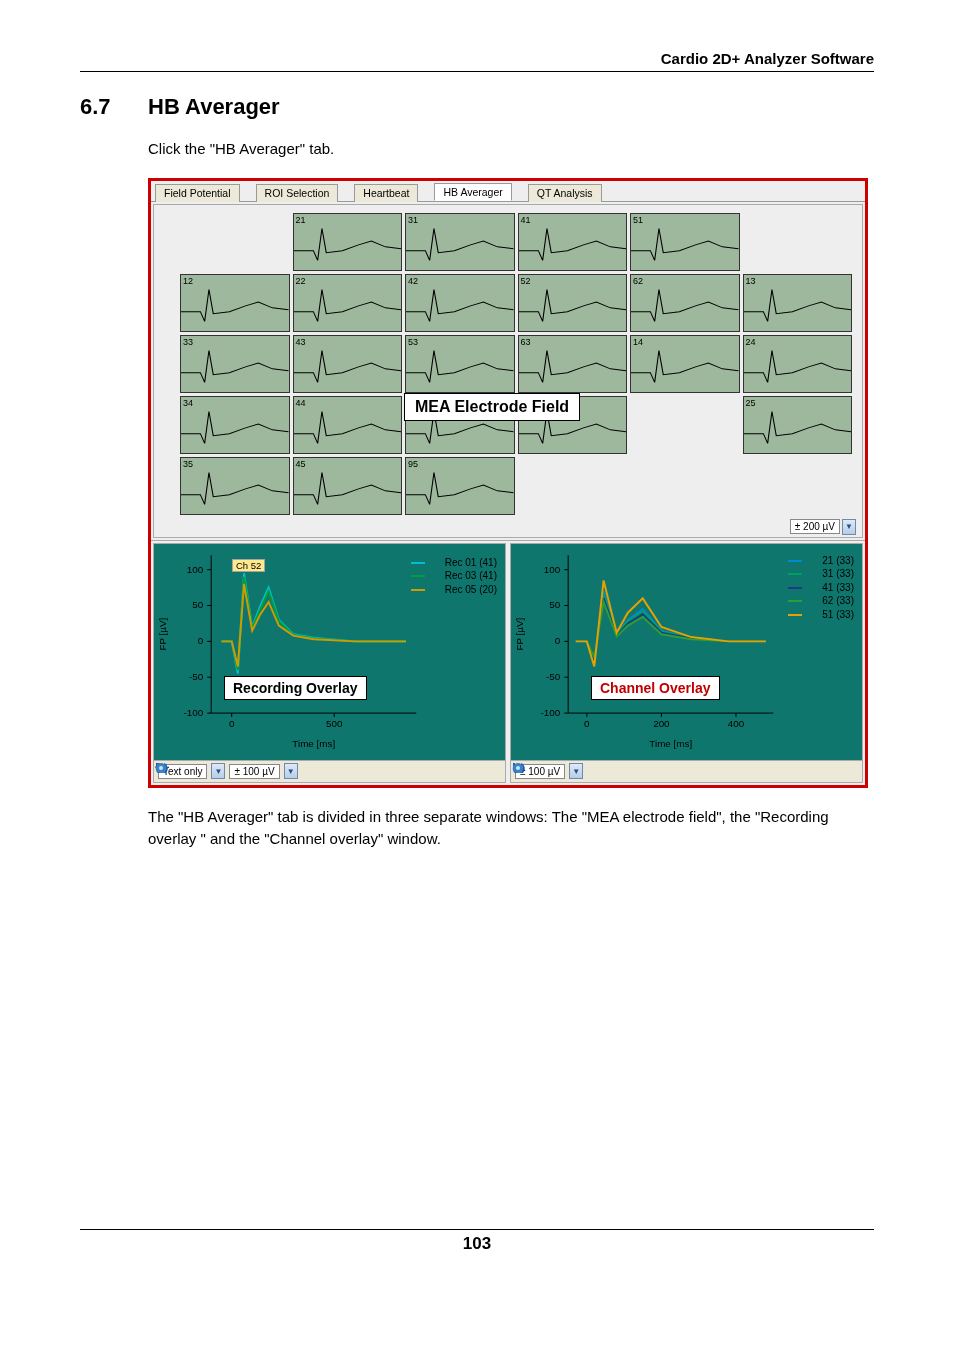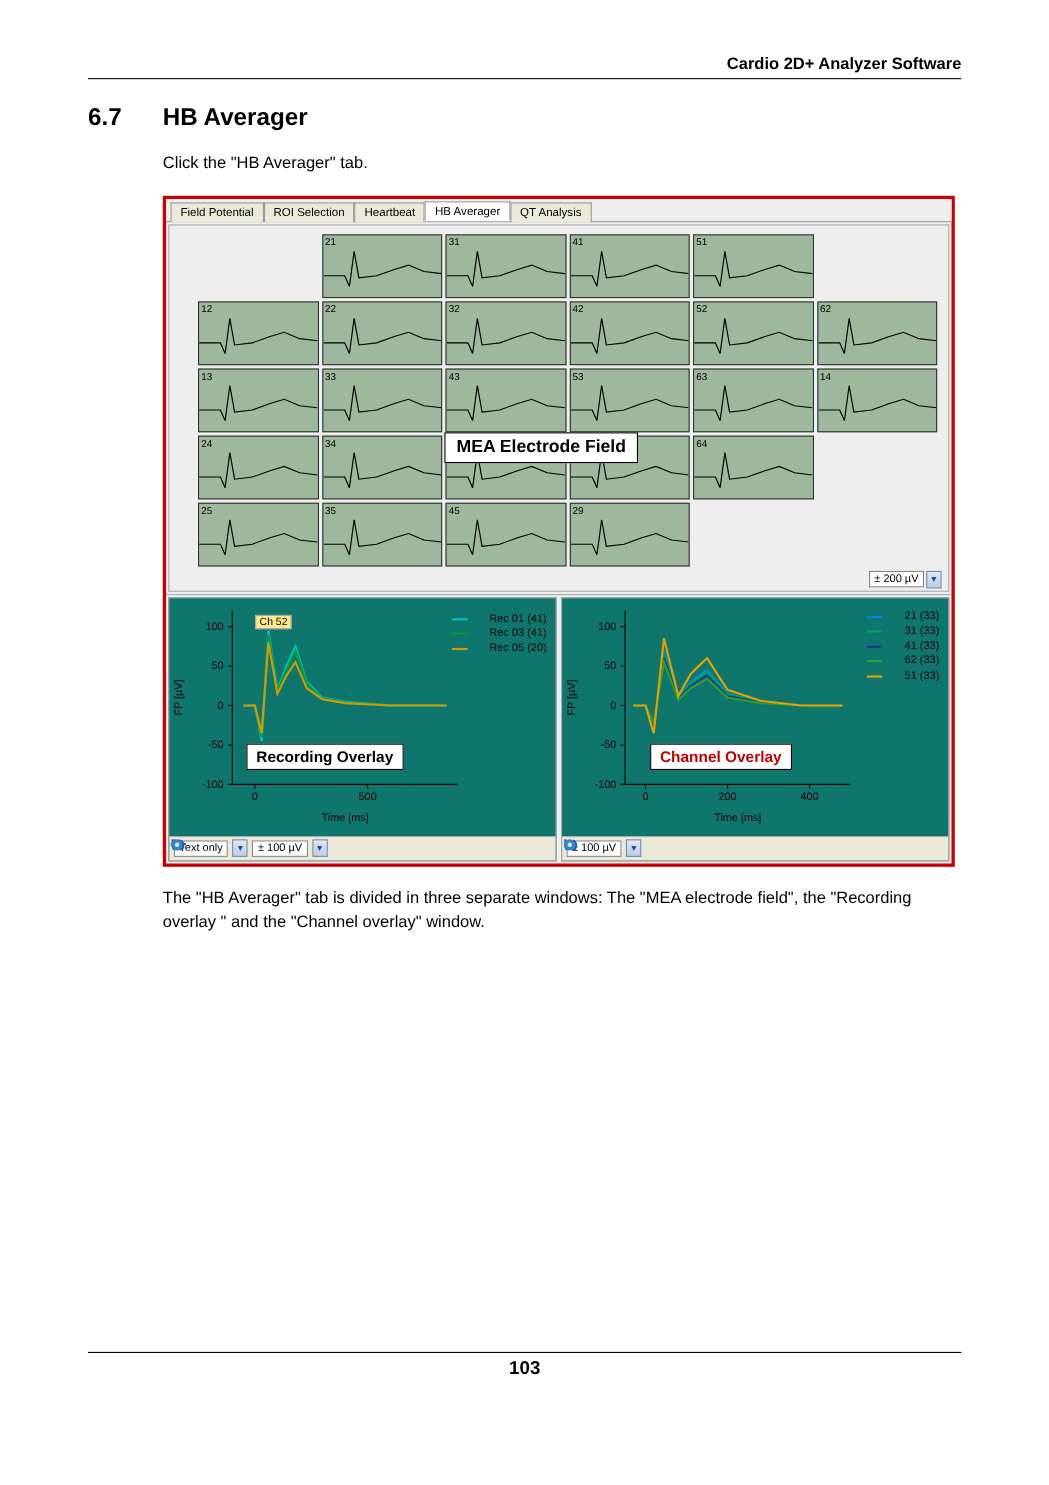--- a/index.html
+++ b/index.html
@@ -58,21 +58,21 @@
     background: #eee;
     font-size: 10.5px;
     padding: 2px 4px 0 4px;
     gap: 0;
   }
   .tab {
     padding: 2px 8px;
     border: 1px solid #999;
     border-bottom: none;
     background: #ece9d8;
-    margin-right: 0;
+    margin-right: 16px;
     position: relative;
     top: 1px;
   }
   .tab.active {
     background: #fff;
     border-bottom: 1px solid #fff;
     top: 0;
   }
   .tab-underline {
     border-top: 1px solid #999;
@@ -254,26 +254,20 @@
               <path d="M0 38 L18 38 L22 48 L26 15 L30 40 L45 38 L60 32 L72 28 L85 34 L100 36"></path>
             </svg>
           </div>
           <div class="cell">
             <span class="lbl">22</span>
             <svg viewBox="0 0 100 58" preserveAspectRatio="none">
               <path d="M0 38 L18 38 L22 48 L26 15 L30 40 L45 38 L60 32 L72 28 L85 34 L100 36"></path>
             </svg>
           </div>
           <div class="cell">
-            <span class="lbl">32</span>
-            <svg viewBox="0 0 100 58" preserveAspectRatio="none">
-              <path d="M0 38 L18 38 L22 48 L26 15 L30 40 L45 38 L60 32 L72 28 L85 34 L100 36"></path>
-            </svg>
-          </div>
-          <div class="cell">
             <span class="lbl">42</span>
             <svg viewBox="0 0 100 58" preserveAspectRatio="none">
               <path d="M0 38 L18 38 L22 48 L26 15 L30 40 L45 38 L60 32 L72 28 L85 34 L100 36"></path>
             </svg>
           </div>
           <div class="cell">
             <span class="lbl">52</span>
             <svg viewBox="0 0 100 58" preserveAspectRatio="none">
               <path d="M0 38 L18 38 L22 48 L26 15 L30 40 L45 38 L60 32 L72 28 L85 34 L100 36"></path>
             </svg>
@@ -363,21 +357,21 @@
               <path d="M0 38 L18 38 L22 48 L26 15 L30 40 L45 38 L60 32 L72 28 L85 34 L100 36"></path>
             </svg>
           </div>
           <div class="cell">
             <span class="lbl">45</span>
             <svg viewBox="0 0 100 58" preserveAspectRatio="none">
               <path d="M0 38 L18 38 L22 48 L26 15 L30 40 L45 38 L60 32 L72 28 L85 34 L100 36"></path>
             </svg>
           </div>
           <div class="cell">
-            <span class="lbl">29</span>
+            <span class="lbl">95</span>
             <svg viewBox="0 0 100 58" preserveAspectRatio="none">
               <path d="M0 38 L18 38 L22 48 L26 15 L30 40 L45 38 L60 32 L72 28 L85 34 L100 36"></path>
             </svg>
           </div>
           <div class="cell blank"></div>
         </div>
       <div class="y-scale-row">
         <span class="scale-box">± 200 µV</span>
         <span class="dd-btn">▼</span>
       </div>

